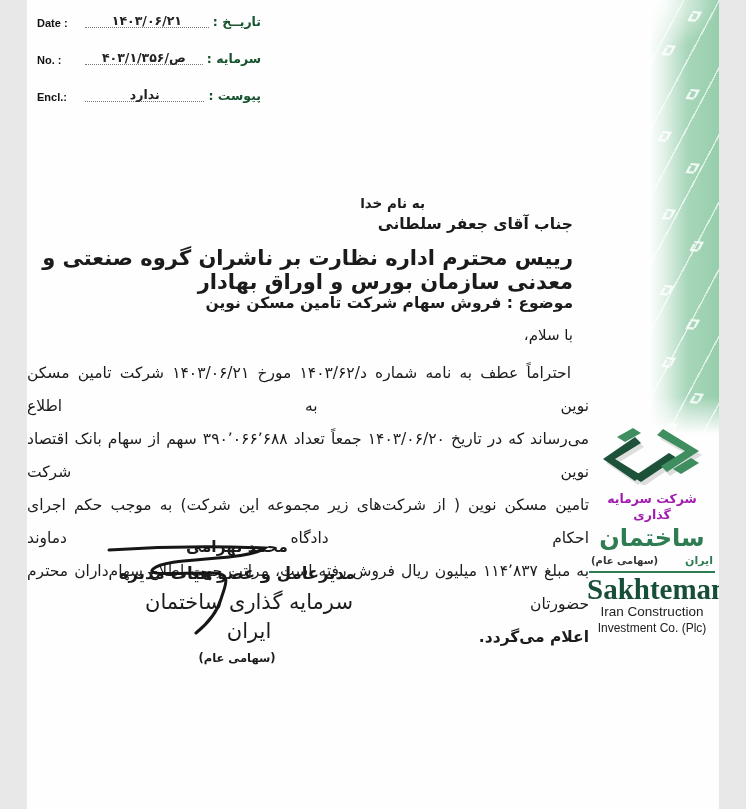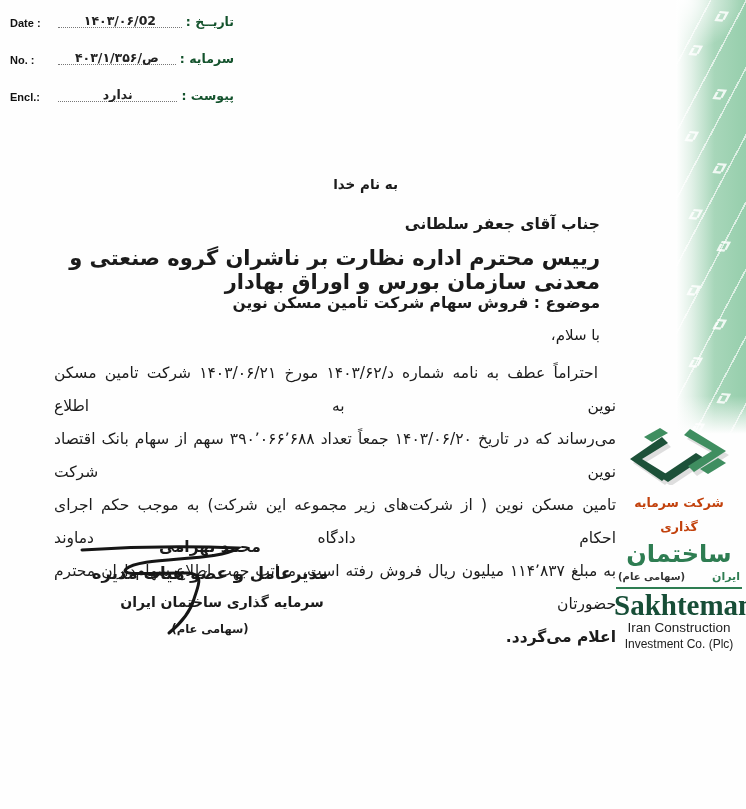--- a/index.html
+++ b/index.html
@@ -1,82 +1,82 @@
 <!DOCTYPE html>
 <html><head>
 <meta charset="utf-8">
 <style>
   html,body{margin:0;padding:0;background:#e8e8e8;}
   .page{
-    position:relative;width:746px;height:809px;margin:0 auto;
+    position:relative;width:692px;height:809px;margin:0 auto;
     background:#fefefe;overflow:hidden;
     font-family:"DejaVu Sans",sans-serif;color:#1b1b1b;
   }
   
   .meta{position:absolute;top:6px;left:10px;width:224px;}
   .meta-row{display:flex;align-items:flex-end;margin-bottom:13px;height:24px;}
   .meta-en{font-family:"Liberation Sans",sans-serif;font-weight:bold;font-size:11px;color:#111;width:46px;flex-shrink:0;padding-bottom:1px;}
   .meta-dots{flex:1;position:relative;border-bottom:1.5px dotted #777;height:22px;margin:0 4px 2px 2px;}
   .meta-val{position:absolute;left:0;right:0;bottom:-1px;text-align:center;font-weight:bold;font-size:12.5px;color:#222;white-space:nowrap;direction:rtl;}
   .meta-val.ltr{direction:ltr;unicode-bidi:isolate;}
   .meta-fa{font-weight:bold;font-size:12.5px;color:#14532d;flex-shrink:0;direction:rtl;padding-bottom:1px;}
   
-  .bismillah{position:absolute;top:176px;left:0;width:398px;text-align:right;font-weight:bold;font-size:13.5px;direction:rtl;}
+  .bismillah{position:absolute;top:195px;left:0;width:398px;text-align:right;font-weight:bold;font-size:13.5px;direction:rtl;}
   .recipient{position:absolute;top:215px;right:146px;width:558px;direction:rtl;text-align:right;}
   .recipient-name{font-weight:bold;font-size:15.5px;margin-bottom:13px;}
   .recipient-title{font-weight:bold;font-size:21px;}
   .subject{font-weight:bold;font-size:15.5px;}
   .salutation{position:absolute;top:326px;right:146px;direction:rtl;font-size:15px;}
   .body-text{position:absolute;top:357px;right:130px;width:562px;direction:rtl;}
   .bline{font-size:15.5px;line-height:33px;color:#1c1c1c;text-align:justify;text-align-last:justify;white-space:nowrap0;}
   .bline.first{text-indent:18px;}
   .bline.last{text-align-last:right;font-weight:bold;}
   
   .signature{position:absolute;top:535px;left:82px;width:256px;direction:rtl;text-align:center;}
   .sig-name{font-weight:bold;font-size:15.5px;line-height:25px;}
   .sig-title{font-weight:bold;font-size:16.5px;line-height:28px;}
-  .sig-co{font-weight:bold;font-size:14px;line-height:29px;margin-left:24px;}
+  .sig-co{font-weight:normal;font-size:21px;line-height:29px;margin-left:24px;}
   .sig-type{font-weight:bold;font-size:11.5px;line-height:24px;}
   .scribble{position:absolute;top:526px;left:68px;width:262px;height:128px;pointer-events:none;}
   
   .band{
     position:absolute;top:0;right:0;width:70px;height:436px;
     background:
       radial-gradient(ellipse 90px 70px at 8% 0%, rgba(255,255,255,.95), rgba(255,255,255,0) 72%),
       repeating-linear-gradient(118deg, rgba(255,255,255,0) 0 30px, rgba(255,255,255,.65) 30px 31.5px),
       linear-gradient(to right, rgba(255,255,255,1) 0%, rgba(173,217,190,.35) 22%, rgba(158,210,178,.9) 55%, #96ceac 100%);
   }
   .band::after{
     content:"";position:absolute;left:0;right:0;bottom:-2px;height:42px;
     background:linear-gradient(to bottom, rgba(254,254,254,0), #fefefe 90%);
   }
   .band-glyph{position:absolute;width:18px;height:13px;opacity:.92;}
   
   .logo{position:absolute;top:427px;right:2px;width:130px;text-align:center;}
   .logo-mark{display:block;margin:0 auto 6px auto;}
-  .lh-fa1{color:#c2410c;font-weight:bold;font-size:12.5px;direction:rtl;line-height:24px;}
+  .lh-fa1{color:#a21caf;font-weight:bold;font-size:12.5px;direction:rtl;line-height:16px;}
   .lh-fa-name{color:#2e7d52;font-weight:bold;font-size:24px;direction:rtl;line-height:30px;}
   .lh-fa-row{display:flex;direction:rtl;justify-content:space-between;align-items:center;padding:0 4px;margin-top:1px;}
   .lh-fa-country{color:#2e7d52;font-weight:bold;font-size:11px;}
   .lh-fa-type{color:#333;font-weight:bold;font-size:10px;}
   .lh-rule{border:none;border-top:2px solid #2e7d52;margin:4px 2px 3px 2px;}
   .lh-en-name{font-family:"Liberation Serif",serif;font-weight:bold;font-size:29px;color:#174e37;line-height:27px;}
   .lh-en1{font-family:"Liberation Sans",sans-serif;font-size:13.5px;color:#222;line-height:17px;}
   .lh-en2{font-family:"Liberation Sans",sans-serif;font-size:12px;color:#222;line-height:16px;}
 </style>
 </head>
 <body>
 
 <div class="page">
 
   <div class="meta">
     <div class="meta-row">
       <span class="meta-en">Date :</span>
       <span class="meta-dots">
-        <span class="meta-val">۱۴۰۳/۰۶/02</span>
+        <span class="meta-val">۱۴۰۳/۰۶/۲۱</span>
       </span>
       <span class="meta-fa">تاریــخ :</span>
     </div>
     <div class="meta-row">
       <span class="meta-en">No.  :</span>
       <span class="meta-dots">
         <span class="meta-val ltr">۴۰۳/۱/ص/۳۵۶</span>
       </span>
       <span class="meta-fa">سرمایه :</span>
     </div>

